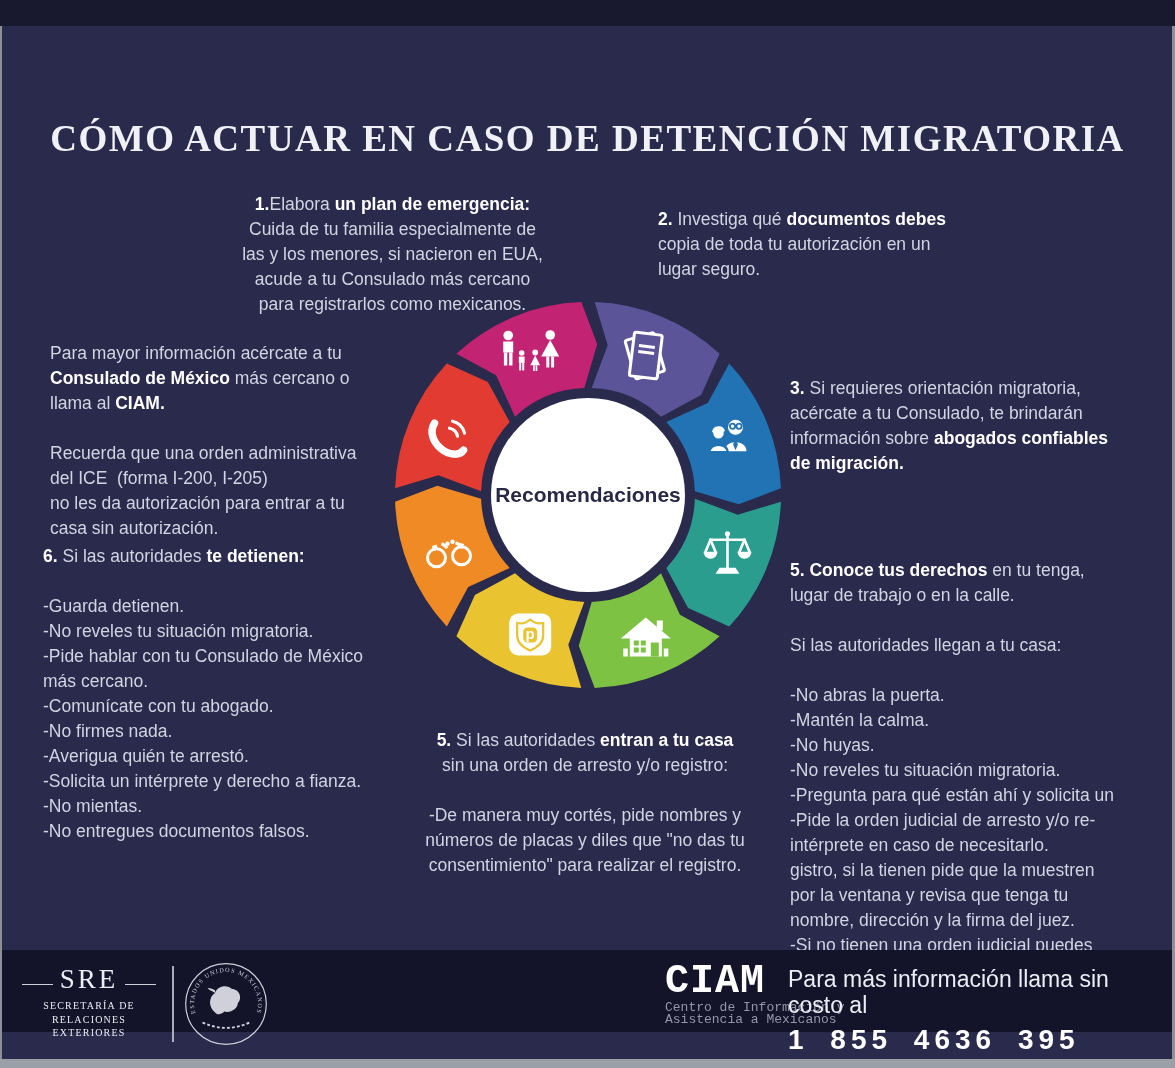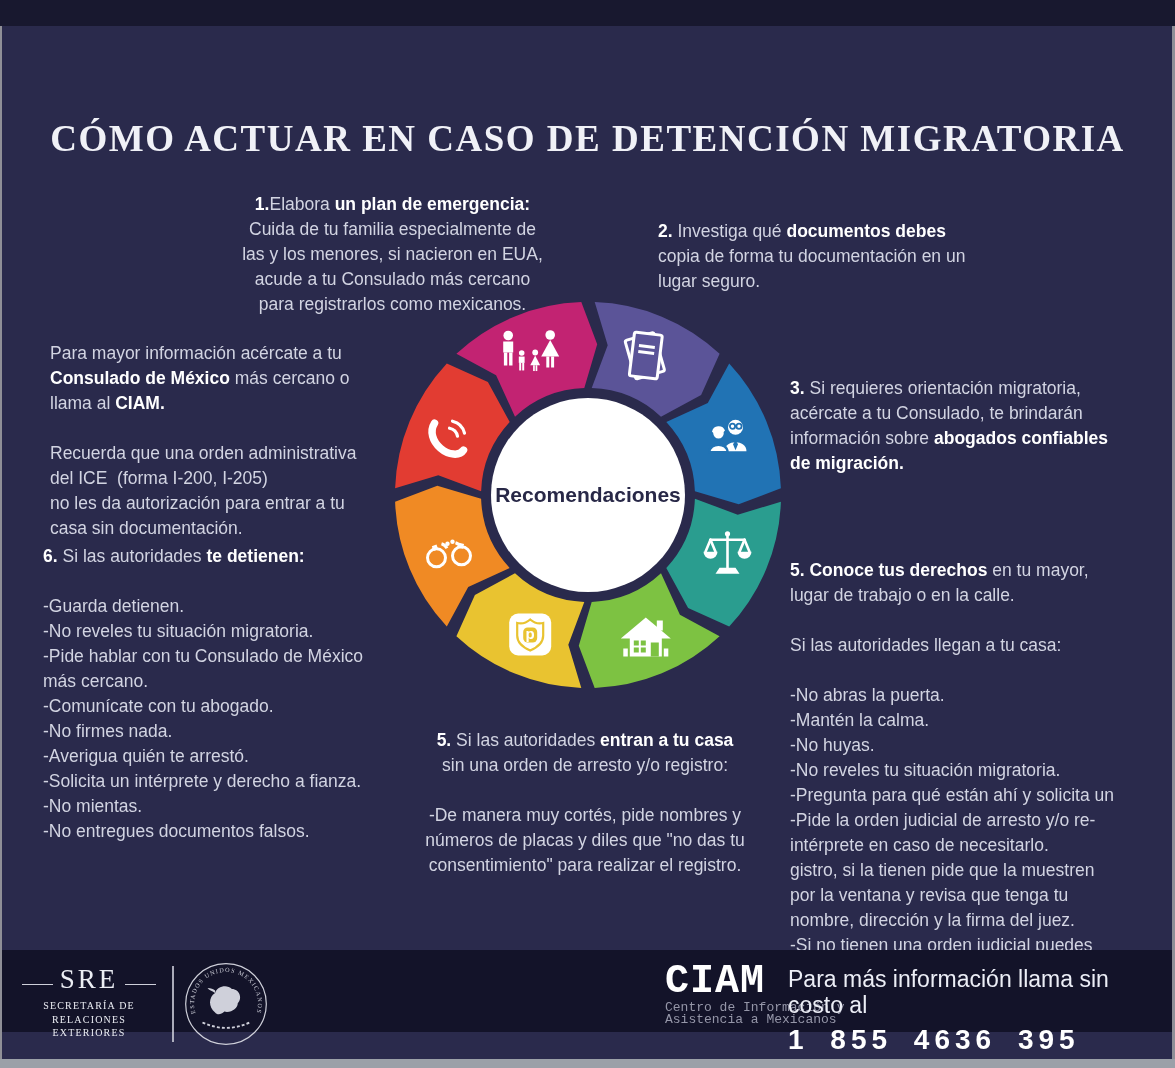--- a/index.html
+++ b/index.html
@@ -52,35 +52,35 @@
   <h1 class="title">CÓMO ACTUAR EN CASO DE DETENCIÓN MIGRATORIA</h1>
 
   <div class="tb center" style="left:195px;top:192px;width:395px">
       <div class="line"><span class="b">1.</span><span>Elabora </span><span class="b">un plan de emergencia:</span></div>
       <div class="line"><span>Cuida de tu familia especialmente de</span></div>
       <div class="line"><span>las y los menores, si nacieron en EUA,</span></div>
       <div class="line"><span>acude a tu Consulado más cercano</span></div>
       <div class="line"><span>para registrarlos como mexicanos.</span></div>
     </div>
 
-  <div class="tb" style="left:658px;top:219px;width:370px">
+  <div class="tb" style="left:658px;top:207px;width:370px">
       <div class="line"><span class="b">2.</span><span> Investiga qué </span><span class="b">documentos debes</span></div>
-      <div class="line"><span>copia de forma tu documentación en un</span></div>
+      <div class="line"><span>copia de toda tu autorización en un</span></div>
       <div class="line"><span>lugar seguro.</span></div>
     </div>
 
   <div class="tb" style="left:50px;top:341px;width:360px">
       <div class="line"><span>Para mayor información acércate a tu</span></div>
       <div class="line"><span class="b">Consulado de México</span><span> más cercano o</span></div>
       <div class="line"><span>llama al </span><span class="b">CIAM.</span></div>
       <div class="line gap"></div>
       <div class="line"><span>Recuerda que una orden administrativa</span></div>
       <div class="line"><span>del ICE  (forma I-200, I-205)</span></div>
       <div class="line"><span>no les da autorización para entrar a tu</span></div>
-      <div class="line"><span>casa sin documentación.</span></div>
+      <div class="line"><span>casa sin autorización.</span></div>
     </div>
 
   <div class="tb" style="left:790px;top:376px;width:380px">
       <div class="line"><span class="b">3.</span><span> Si requieres orientación migratoria,</span></div>
       <div class="line"><span>acércate a tu Consulado, te brindarán</span></div>
       <div class="line"><span>información sobre </span><span class="b">abogados confiables</span></div>
       <div class="line"><span class="b">de migración.</span></div>
     </div>
 
   <div class="tb" style="left:43px;top:544px;width:385px">
@@ -92,21 +92,21 @@
       <div class="line"><span>más cercano.</span></div>
       <div class="line"><span>-Comunícate con tu abogado.</span></div>
       <div class="line"><span>-No firmes nada.</span></div>
       <div class="line"><span>-Averigua quién te arrestó.</span></div>
       <div class="line"><span>-Solicita un intérprete y derecho a fianza.</span></div>
       <div class="line"><span>-No mientas.</span></div>
       <div class="line"><span>-No entregues documentos falsos.</span></div>
     </div>
 
   <div class="tb" style="left:790px;top:558px;width:385px">
-      <div class="line"><span class="b">5. Conoce tus derechos</span><span> en tu mayor,</span></div>
+      <div class="line"><span class="b">5. Conoce tus derechos</span><span> en tu tenga,</span></div>
       <div class="line"><span>lugar de trabajo o en la calle.</span></div>
       <div class="line gap"></div>
       <div class="line"><span>Si las autoridades llegan a tu casa:</span></div>
       <div class="line gap"></div>
       <div class="line"><span>-No abras la puerta.</span></div>
       <div class="line"><span>-Mantén la calma.</span></div>
       <div class="line"><span>-No huyas.</span></div>
       <div class="line"><span>-No reveles tu situación migratoria.</span></div>
       <div class="line"><span>-Pregunta para qué están ahí y solicita un</span></div>
       <div class="line"><span>-Pide la orden judicial de arresto y/o re-</span></div>

